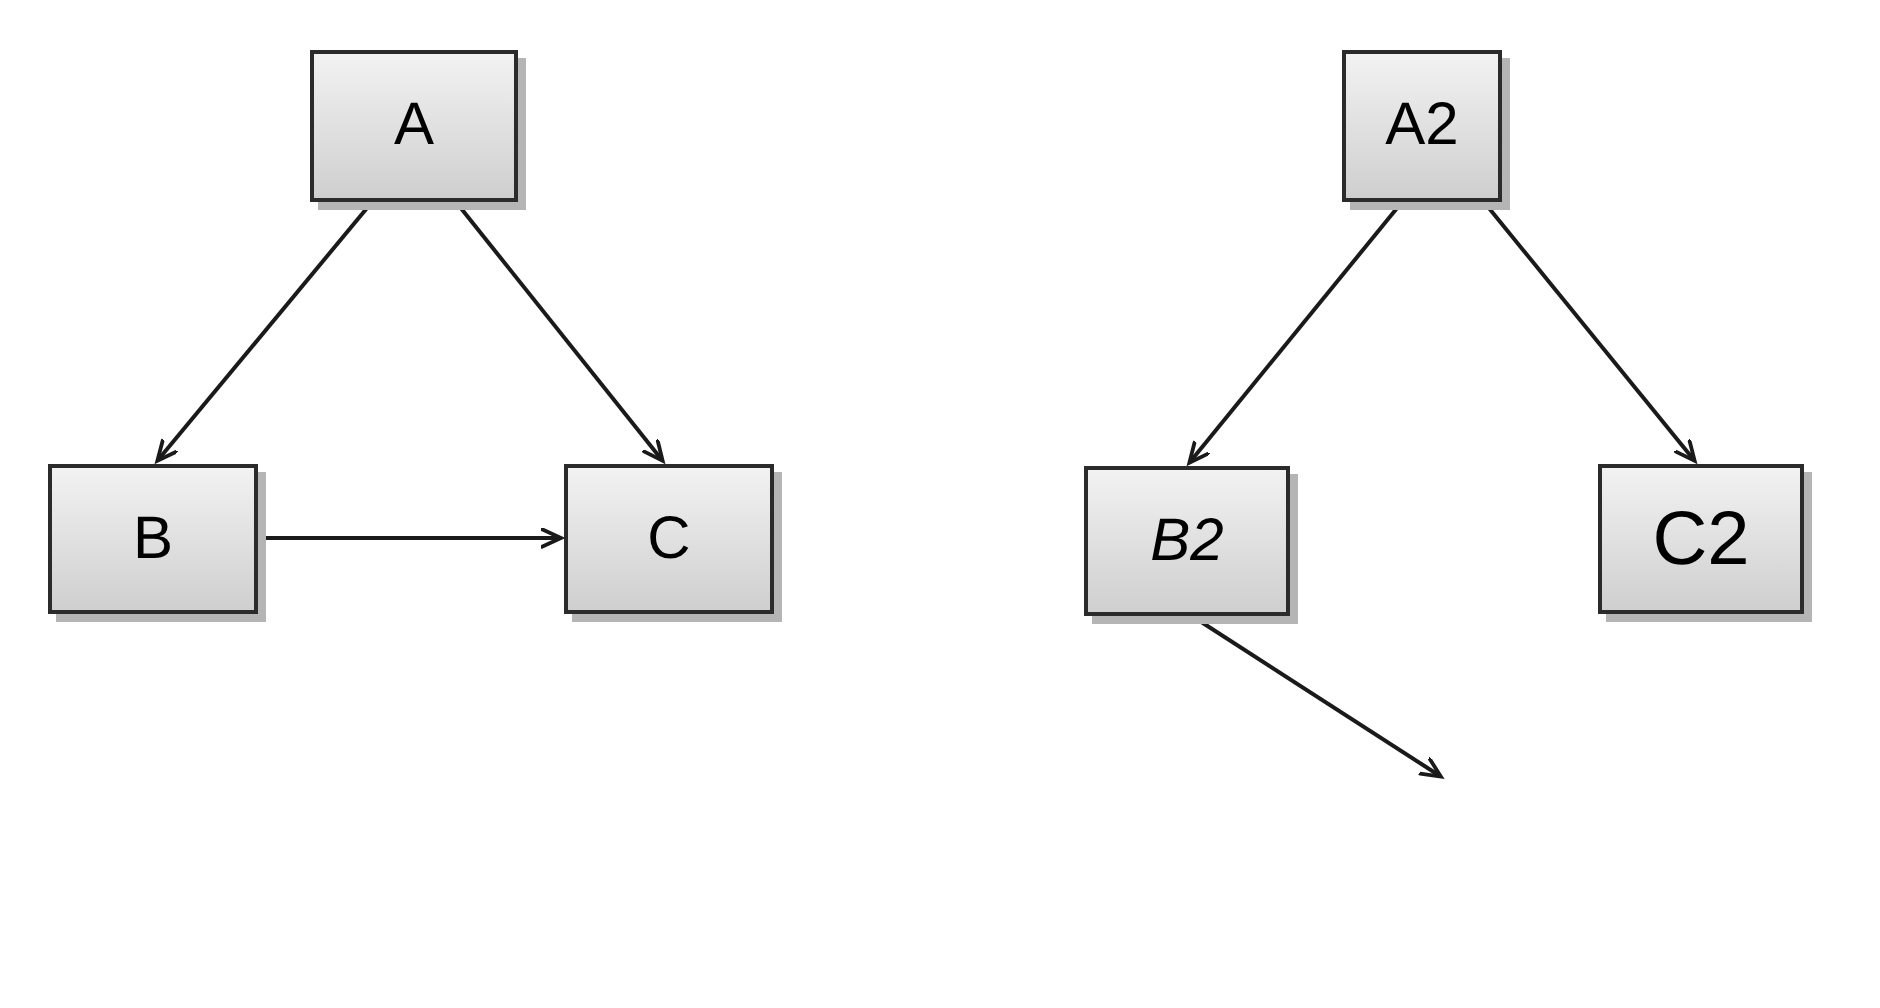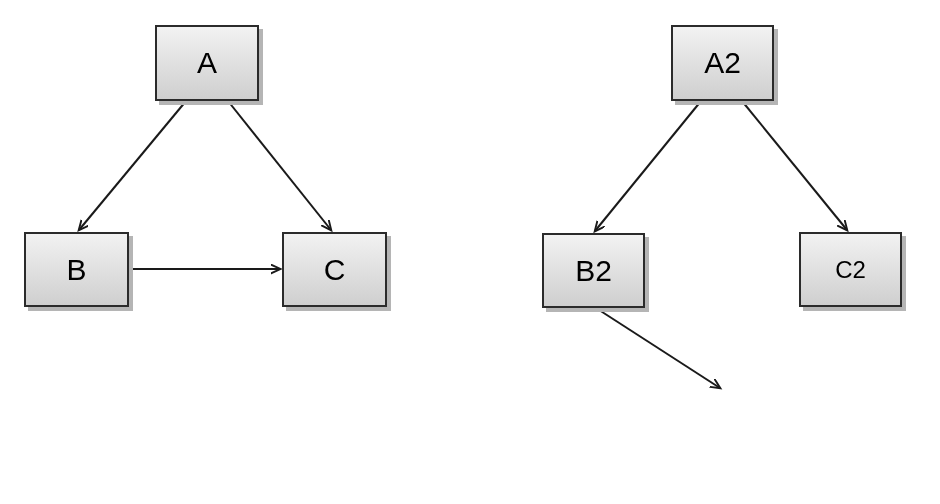--- a/index.html
+++ b/index.html
@@ -72,26 +72,26 @@
   </div>
 
   <div class="node" id="node-B" style="left: 24px; top: 232px; width: 105px; height: 75px; border-color: rgb(43, 43, 43); border-width: 2px; color: rgb(0, 0, 0); font-size: 30px; box-shadow: rgb(181, 181, 181) 4px 4px 0px 0px; background-image: linear-gradient(rgb(242, 242, 242) 0%, rgb(207, 207, 207) 100%);">
     <span class="node-label">B</span>
   </div>
 
   <div class="node" id="node-C" style="left: 282px; top: 232px; width: 105px; height: 75px; border-color: rgb(43, 43, 43); border-width: 2px; color: rgb(0, 0, 0); font-size: 30px; box-shadow: rgb(181, 181, 181) 4px 4px 0px 0px; background-image: linear-gradient(rgb(242, 242, 242) 0%, rgb(207, 207, 207) 100%);">
     <span class="node-label">C</span>
   </div>
 
-  <div class="node" id="node-A2" style="left: 671px; top: 25px; width: 103px; height: 76px; border-color: rgb(43, 43, 43); border-width: 2px; color: rgb(0, 0, 0); font-size: 30px; box-shadow: rgb(181, 181, 181) 4px 4px 0px 0px; background-image: linear-gradient(rgb(242, 242, 242) 0%, rgb(207, 207, 207) 100%);">
+  <div class="node" id="node-A2" style="left: 671px; top: 25px; width: 80px; height: 76px; border-color: rgb(43, 43, 43); border-width: 2px; color: rgb(0, 0, 0); font-size: 30px; box-shadow: rgb(181, 181, 181) 4px 4px 0px 0px; background-image: linear-gradient(rgb(242, 242, 242) 0%, rgb(207, 207, 207) 100%);">
     <span class="node-label">A2</span>
   </div>
 
-  <div class="node" id="node-B2" style="left: 542px; top: 233px; width: 103px; height: 75px; border-color: rgb(43, 43, 43); border-width: 2px; color: rgb(0, 0, 0); font-size: 30px; box-shadow: rgb(181, 181, 181) 4px 4px 0px 0px; background-image: linear-gradient(rgb(242, 242, 242) 0%, rgb(207, 207, 207) 100%);">
+  <div class="node" id="node-B2" style="left: 542px; top: 233px; width: 103px; height: 75px; border-color: rgb(43, 43, 43); border-width: 2px; color: rgb(0, 0, 0); font-size: 30px; box-shadow: rgb(181, 181, 181) 4px 4px 0px 0px; background-image: linear-gradient(rgb(242, 242, 242) 0%, rgb(207, 207, 207) 100%); font-style: italic;">
     <span class="node-label">B2</span>
   </div>
 
-  <div class="node" id="node-C2" style="left: 799px; top: 232px; width: 103px; height: 75px; border-color: rgb(43, 43, 43); border-width: 2px; color: rgb(0, 0, 0); font-size: 24px; box-shadow: rgb(181, 181, 181) 4px 4px 0px 0px; background-image: linear-gradient(rgb(242, 242, 242) 0%, rgb(207, 207, 207) 100%);">
+  <div class="node" id="node-C2" style="left: 799px; top: 232px; width: 103px; height: 75px; border-color: rgb(43, 43, 43); border-width: 2px; color: rgb(0, 0, 0); font-size: 38px; box-shadow: rgb(181, 181, 181) 4px 4px 0px 0px; background-image: linear-gradient(rgb(242, 242, 242) 0%, rgb(207, 207, 207) 100%);">
     <span class="node-label">C2</span>
   </div>
 
 
 </div>
 
 </body></html>

